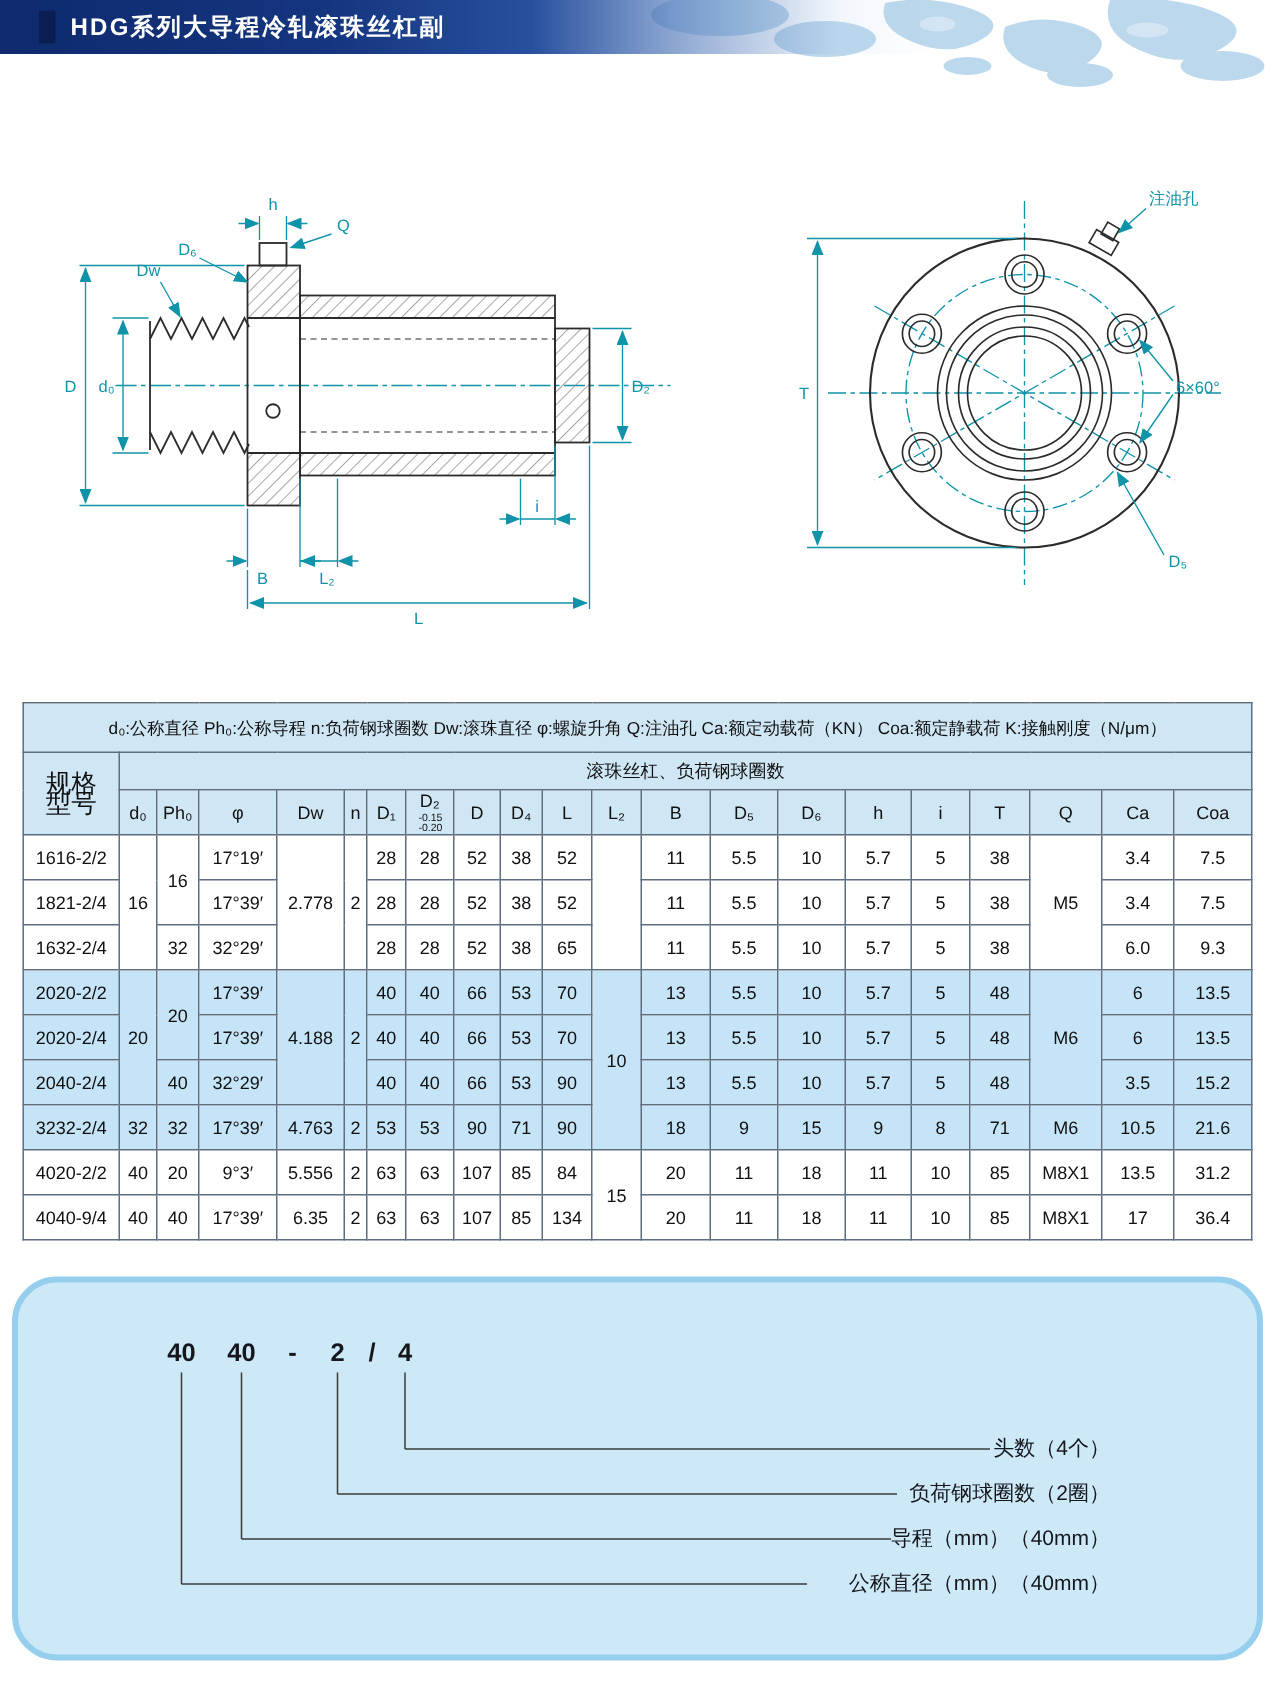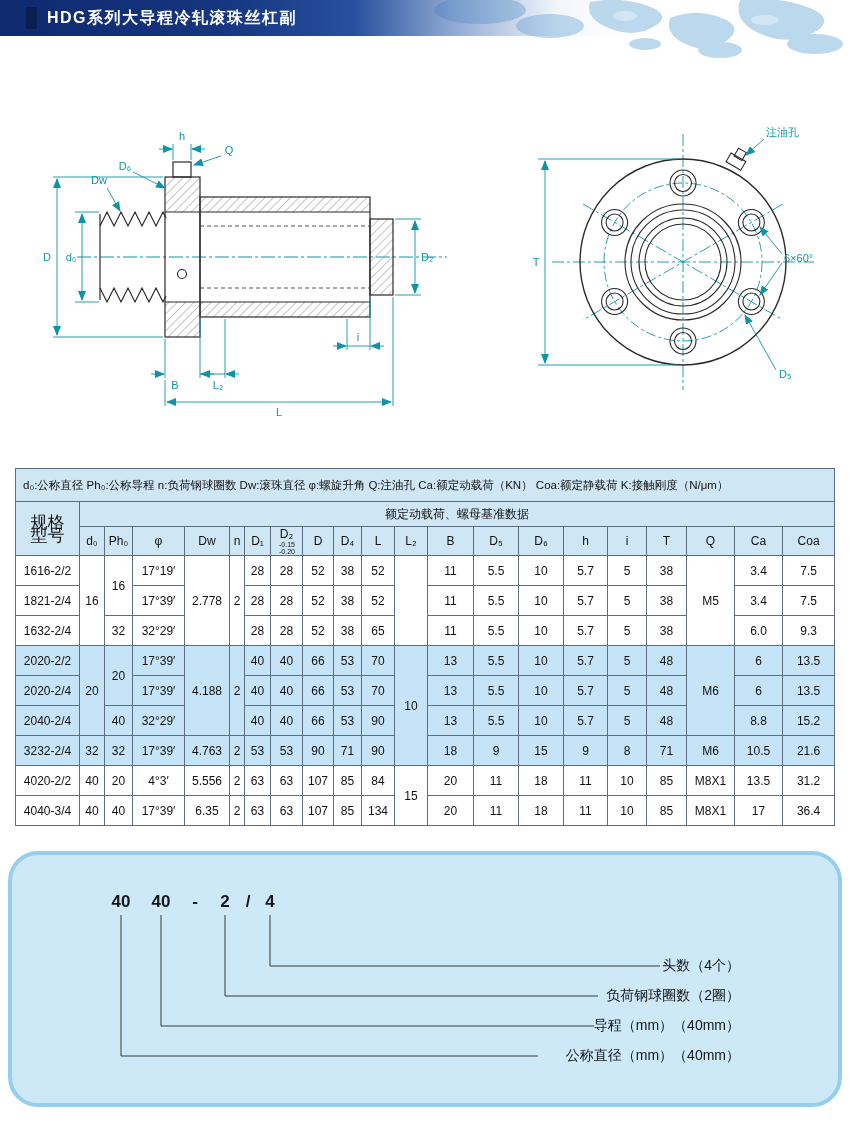--- a/index.html
+++ b/index.html
@@ -19,21 +19,21 @@
   .draw{position:absolute;}
   .draw text{font-family:"Liberation Sans","DejaVu Sans",sans-serif;}
   .dimtxt text{fill:#0f93a8;font-size:11px;}
 
   
   .tbl-wrap{position:absolute;left:15px;top:468px;width:820px;z-index:2;}
   table{border-collapse:collapse;table-layout:fixed;width:820px;}
   th,td{border:1px solid #5c6e80;text-align:center;vertical-align:middle;
         padding:0 1px;font-weight:normal;overflow:hidden;}
   thead th{background:#cfe6f5;font-size:12px;height:24px;}
-  thead th.note{text-align:left;font-size:11.5px;padding:4px 7px;font-weight:normal;}
+  thead th.note{text-align:center;font-size:11.5px;padding:4px 7px;font-weight:normal;}
   thead th.spec div{line-height:13px;font-size:17px;}
   tbody td{font-size:12px;height:29px;background:#fff;}
   tr.hl td{background:#c5e4f7;}
   .tol{display:inline-block;vertical-align:-2px;margin-left:1px;font-size:7px;
        line-height:7px;text-align:left;}
   .tol span{display:block;}
 
   
   .legend-box{position:absolute;left:8px;top:851px;width:834px;height:256px;
               box-sizing:border-box;border:4px solid #95cfed;border-radius:30px;
@@ -248,21 +248,21 @@
       </colgroup>
     <thead>
           <tr>
             <th colspan="21" class="note">d₀:公称直径 Ph₀:公称导程 n:负荷钢球圈数 Dw:滚珠直径 φ:螺旋升角 Q:注油孔 Ca:额定动载荷（KN） Coa:额定静载荷 K:接触刚度（N/μm）</th>
           </tr>
           <tr>
             <th rowspan="2" class="spec">
               <div>规格</div>
               <div>型号</div>
             </th>
-            <th colspan="20">额定动载荷、螺母基准数据</th>
+            <th colspan="20">滚珠丝杠、负荷钢球圈数</th>
           </tr>
           <tr>
             <th>d₀</th>
             <th>Ph₀</th>
             <th>φ</th>
             <th>Dw</th>
             <th>n</th>
             <th>D₁</th>
             <th>D₂<span class="tol"><span>-0.15</span><span>-0.20</span></span></th>
             <th>D</th>
@@ -387,21 +387,21 @@
             <td>40</td>
             <td>66</td>
             <td>53</td>
             <td>90</td>
             <td>13</td>
             <td>5.5</td>
             <td>10</td>
             <td>5.7</td>
             <td>5</td>
             <td>48</td>
-            <td>8.8</td>
+            <td>3.5</td>
             <td>15.2</td>
           </tr>
           <tr class="hl">
             <td>3232-2/4</td>
             <td>32</td>
             <td>32</td>
             <td>17°39′</td>
             <td>4.763</td>
             <td>2</td>
             <td>53</td>
@@ -416,41 +416,41 @@
             <td>8</td>
             <td>71</td>
             <td>M6</td>
             <td>10.5</td>
             <td>21.6</td>
           </tr>
           <tr>
             <td>4020-2/2</td>
             <td>40</td>
             <td>20</td>
-            <td>4°3′</td>
+            <td>9°3′</td>
             <td>5.556</td>
             <td>2</td>
             <td>63</td>
             <td>63</td>
             <td>107</td>
             <td>85</td>
             <td>84</td>
             <td rowspan="2">15</td>
             <td>20</td>
             <td>11</td>
             <td>18</td>
             <td>11</td>
             <td>10</td>
             <td>85</td>
             <td>M8X1</td>
             <td>13.5</td>
             <td>31.2</td>
           </tr>
           <tr>
-            <td>4040-3/4</td>
+            <td>4040-9/4</td>
             <td>40</td>
             <td>40</td>
             <td>17°39′</td>
             <td>6.35</td>
             <td>2</td>
             <td>63</td>
             <td>63</td>
             <td>107</td>
             <td>85</td>
             <td>134</td>

